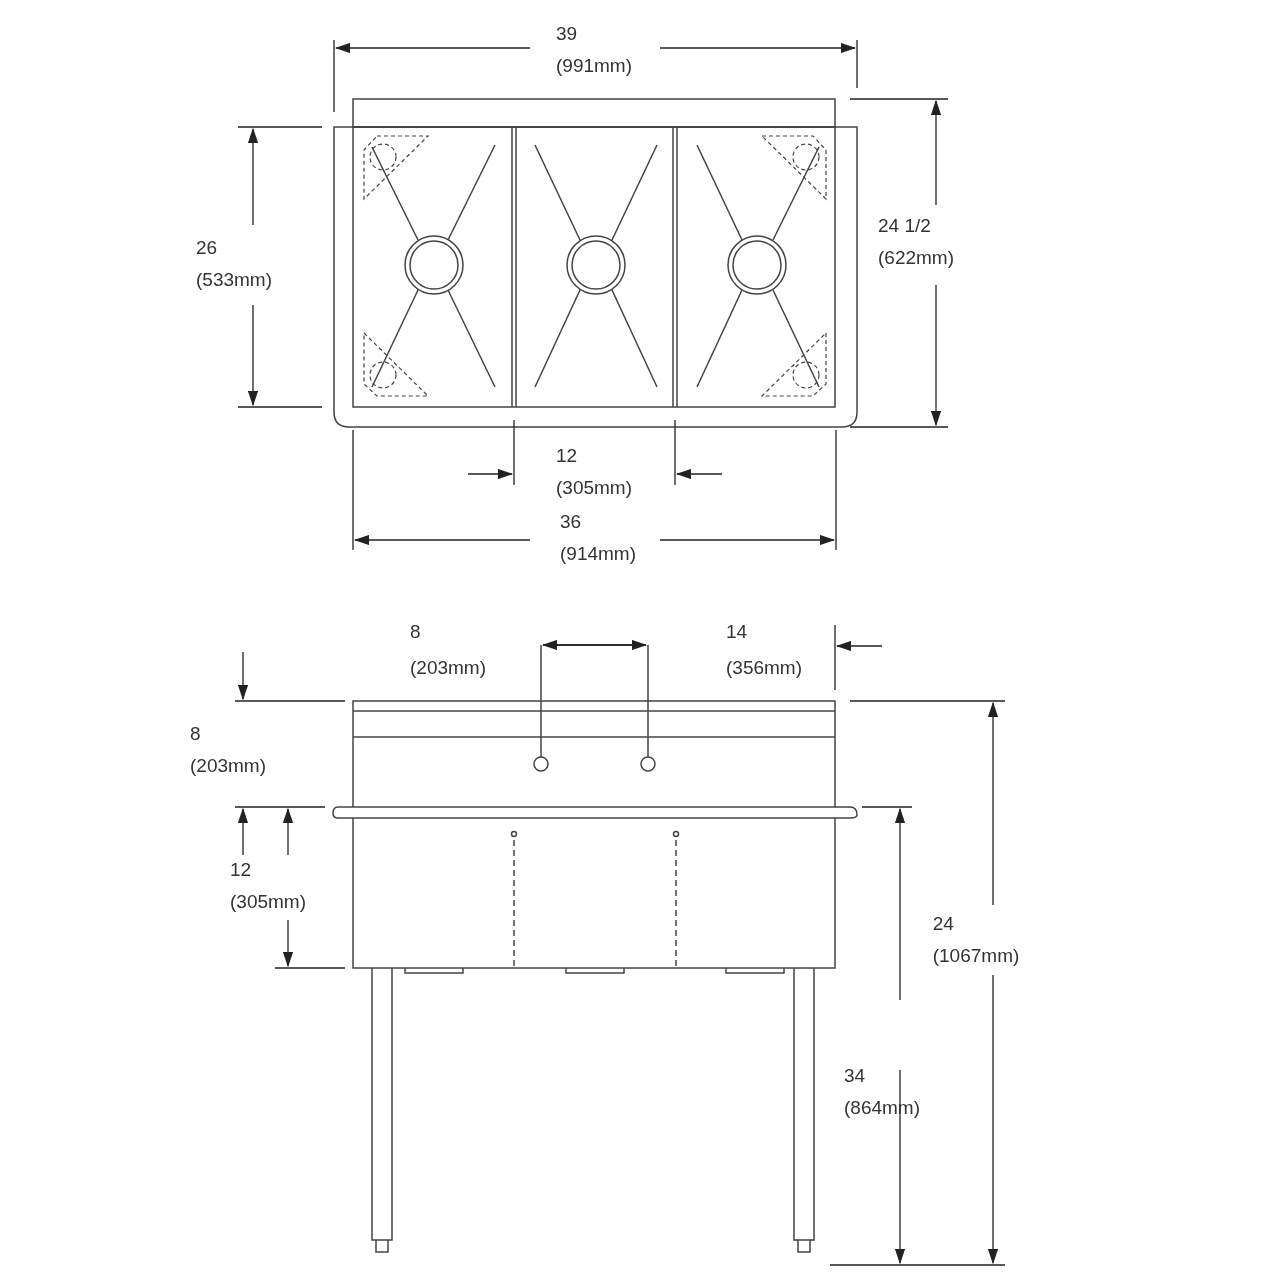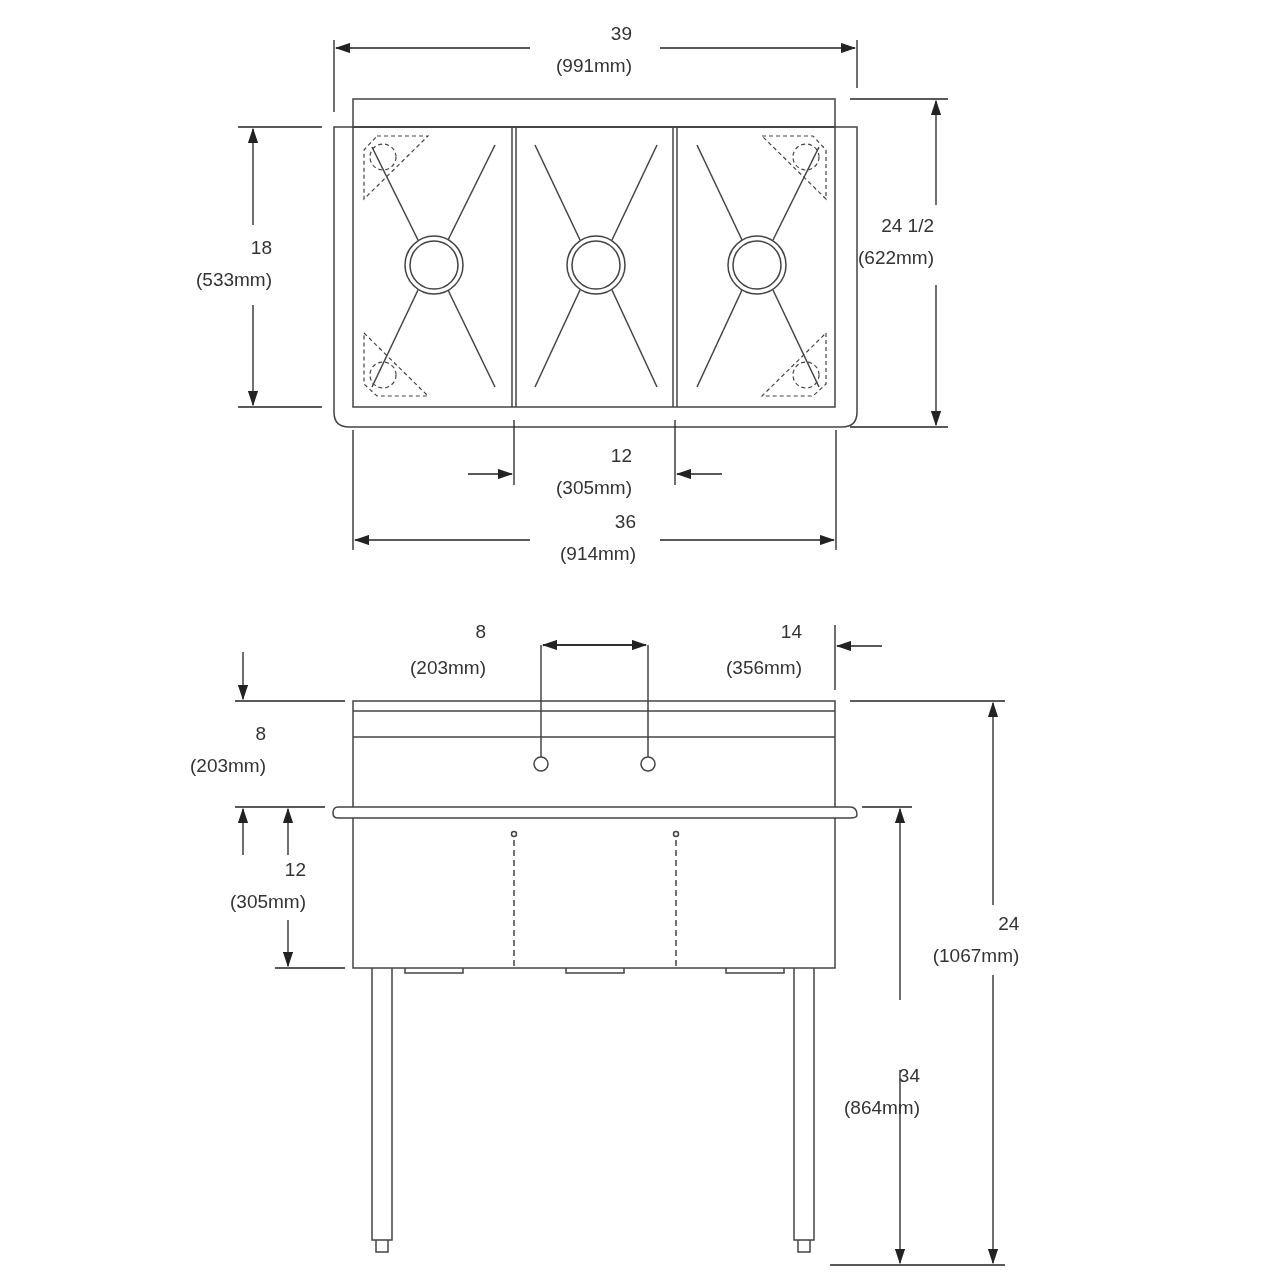--- a/index.html
+++ b/index.html
@@ -1,18 +1,18 @@
 <!DOCTYPE html>
 <html><head>
 <meta charset="utf-8">
 <style>
   html,body{margin:0;padding:0;background:#fff;}
   body{width:1280px;height:1280px;position:relative;overflow:hidden;font-family:"Liberation Sans",sans-serif;}
   svg{position:absolute;left:0;top:0;}
-  .lbl{position:absolute;font-size:19px;color:#333;text-align:right;transform:translateX(-50%);line-height:32px;white-space:nowrap;}
+  .lbl{position:absolute;font-size:19px;color:#333;text-align:left;transform:translateX(-50%);line-height:32px;white-space:nowrap;}
 </style>
 </head>
 <body>
 
 <svg width="1280" height="1280" viewBox="0 0 1280 1280">
   <defs>
     <marker id="ar" markerWidth="12" markerHeight="8" refX="11" refY="4" orient="auto">
       <path d="M0,0 L12,4 L0,8 Z" fill="#222"></path>
     </marker>
   </defs>
@@ -122,24 +122,24 @@
         <line x1="900" y1="1070" x2="900" y2="1263" marker-end="url(#ar)"></line>
     </g>
   </g>
 </svg>
 
 <div class="lbl" style="left:594px;top:18px">
     <div>39</div>
     <div>(991mm)</div>
   </div>
 <div class="lbl" style="left:234px;top:232px">
-    <div>18</div>
+    <div>26</div>
     <div>(533mm)</div>
   </div>
-<div class="lbl" style="left:896px;top:210px">
+<div class="lbl" style="left:916px;top:210px">
     <div>24 1/2</div>
     <div>(622mm)</div>
   </div>
 <div class="lbl" style="left:594px;top:440px">
     <div>12</div>
     <div>(305mm)</div>
   </div>
 <div class="lbl" style="left:598px;top:506px">
     <div>36</div>
     <div>(914mm)</div>

